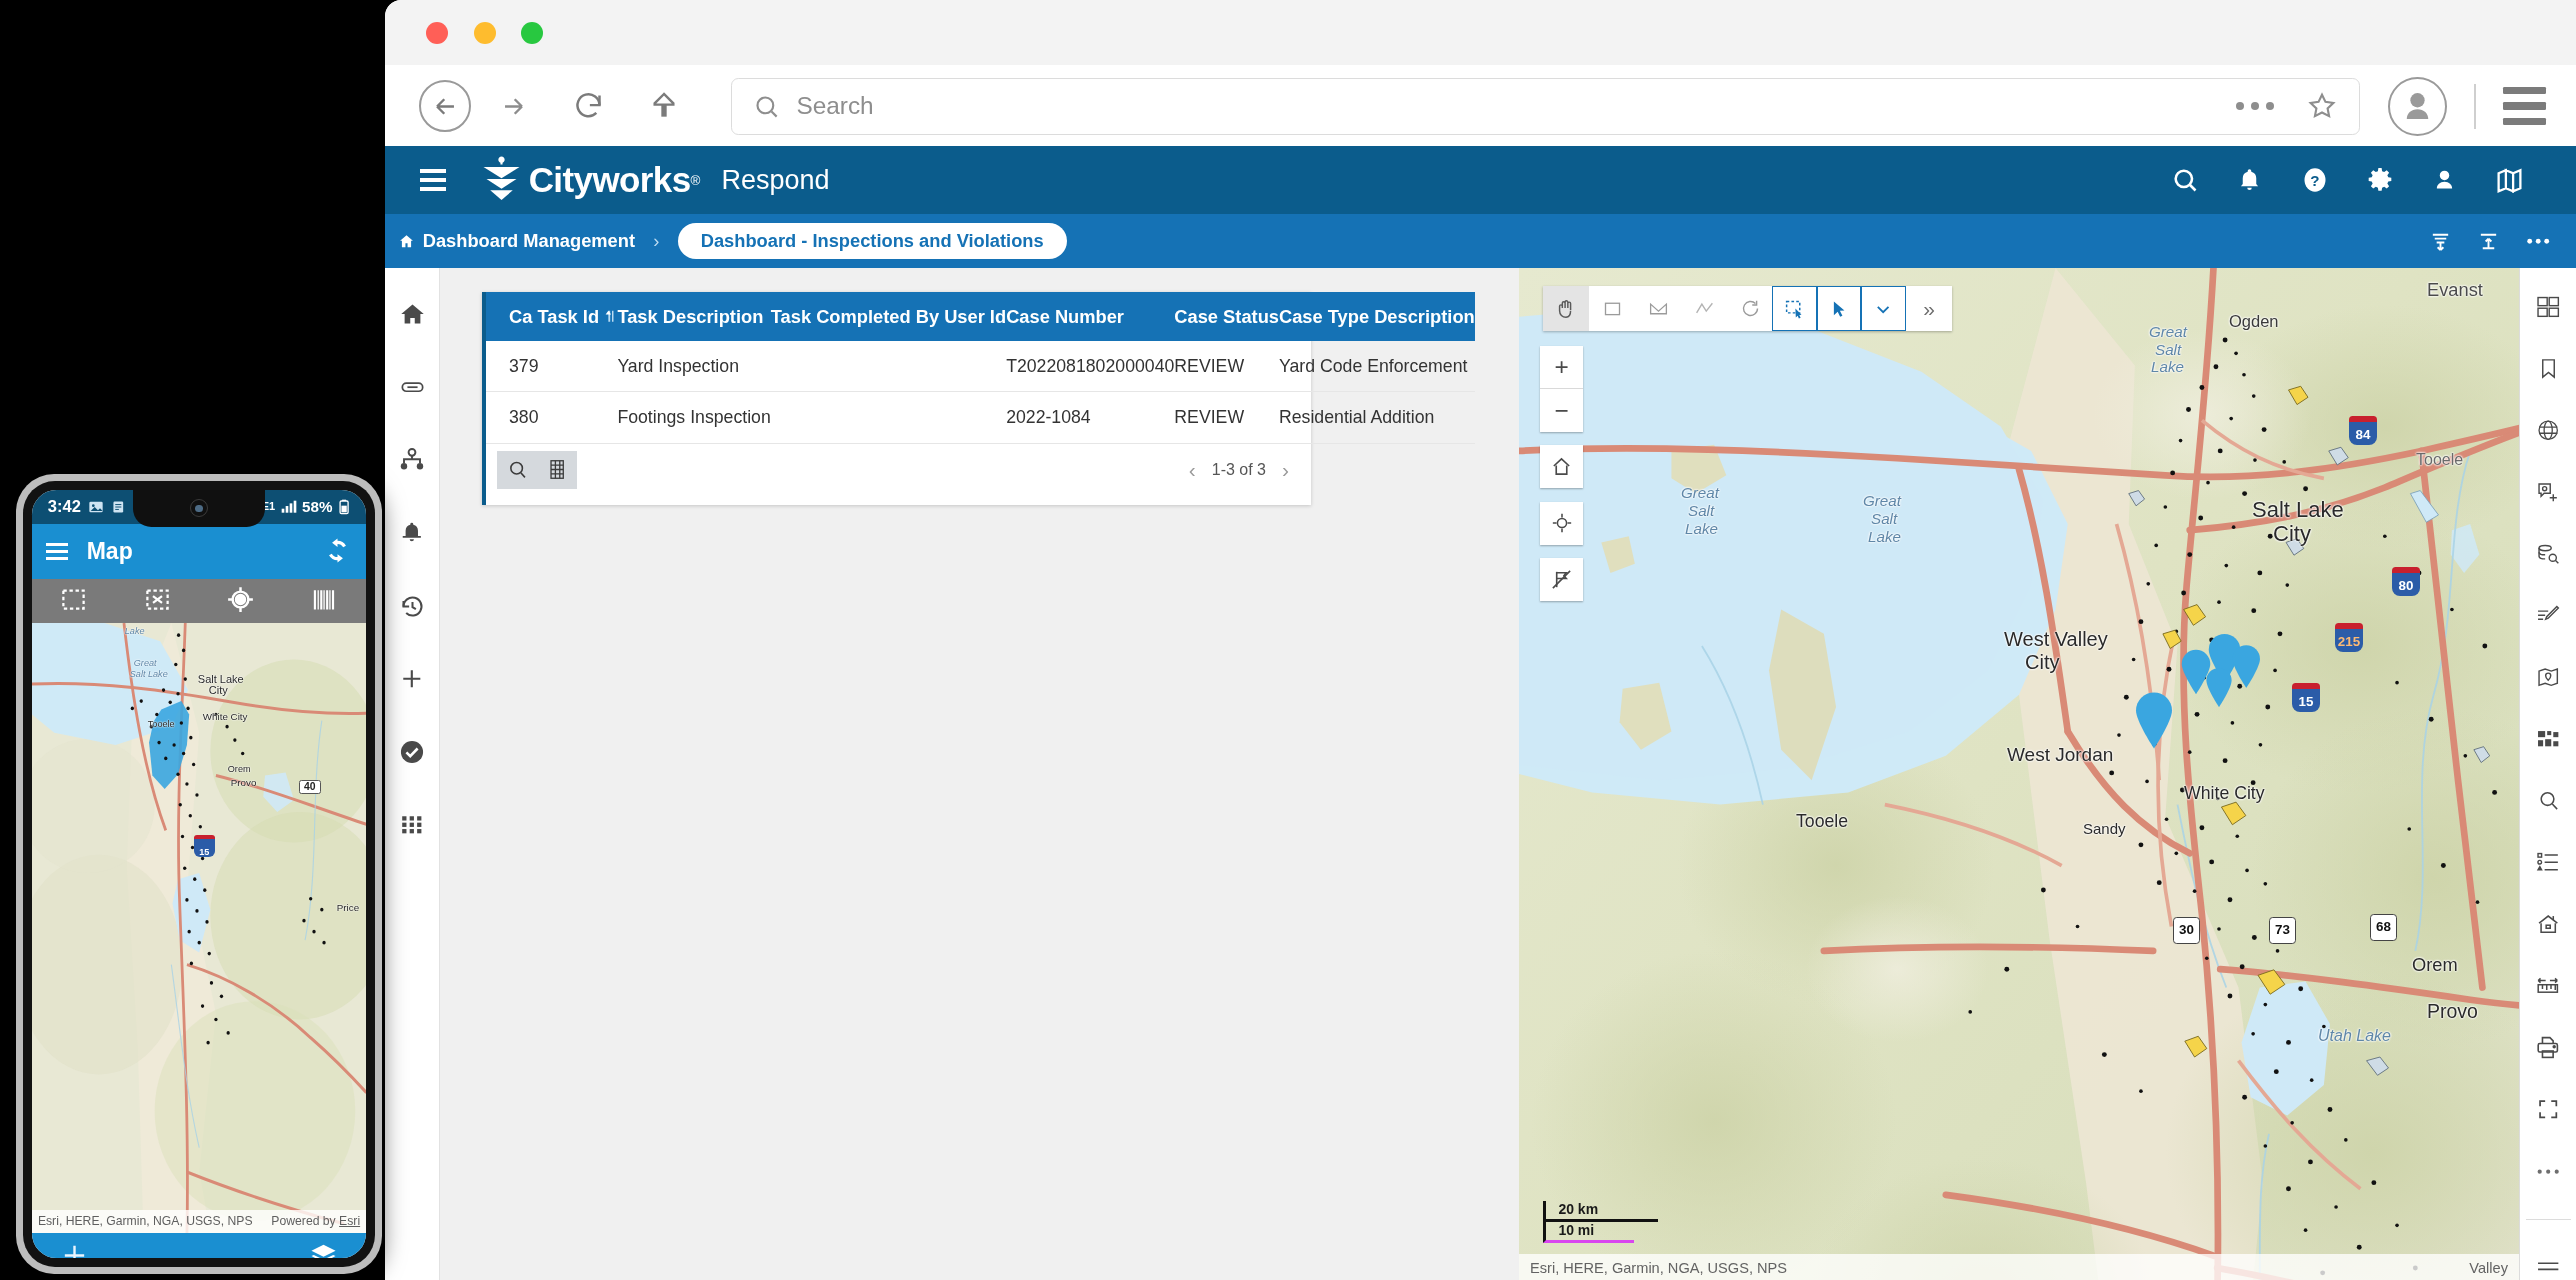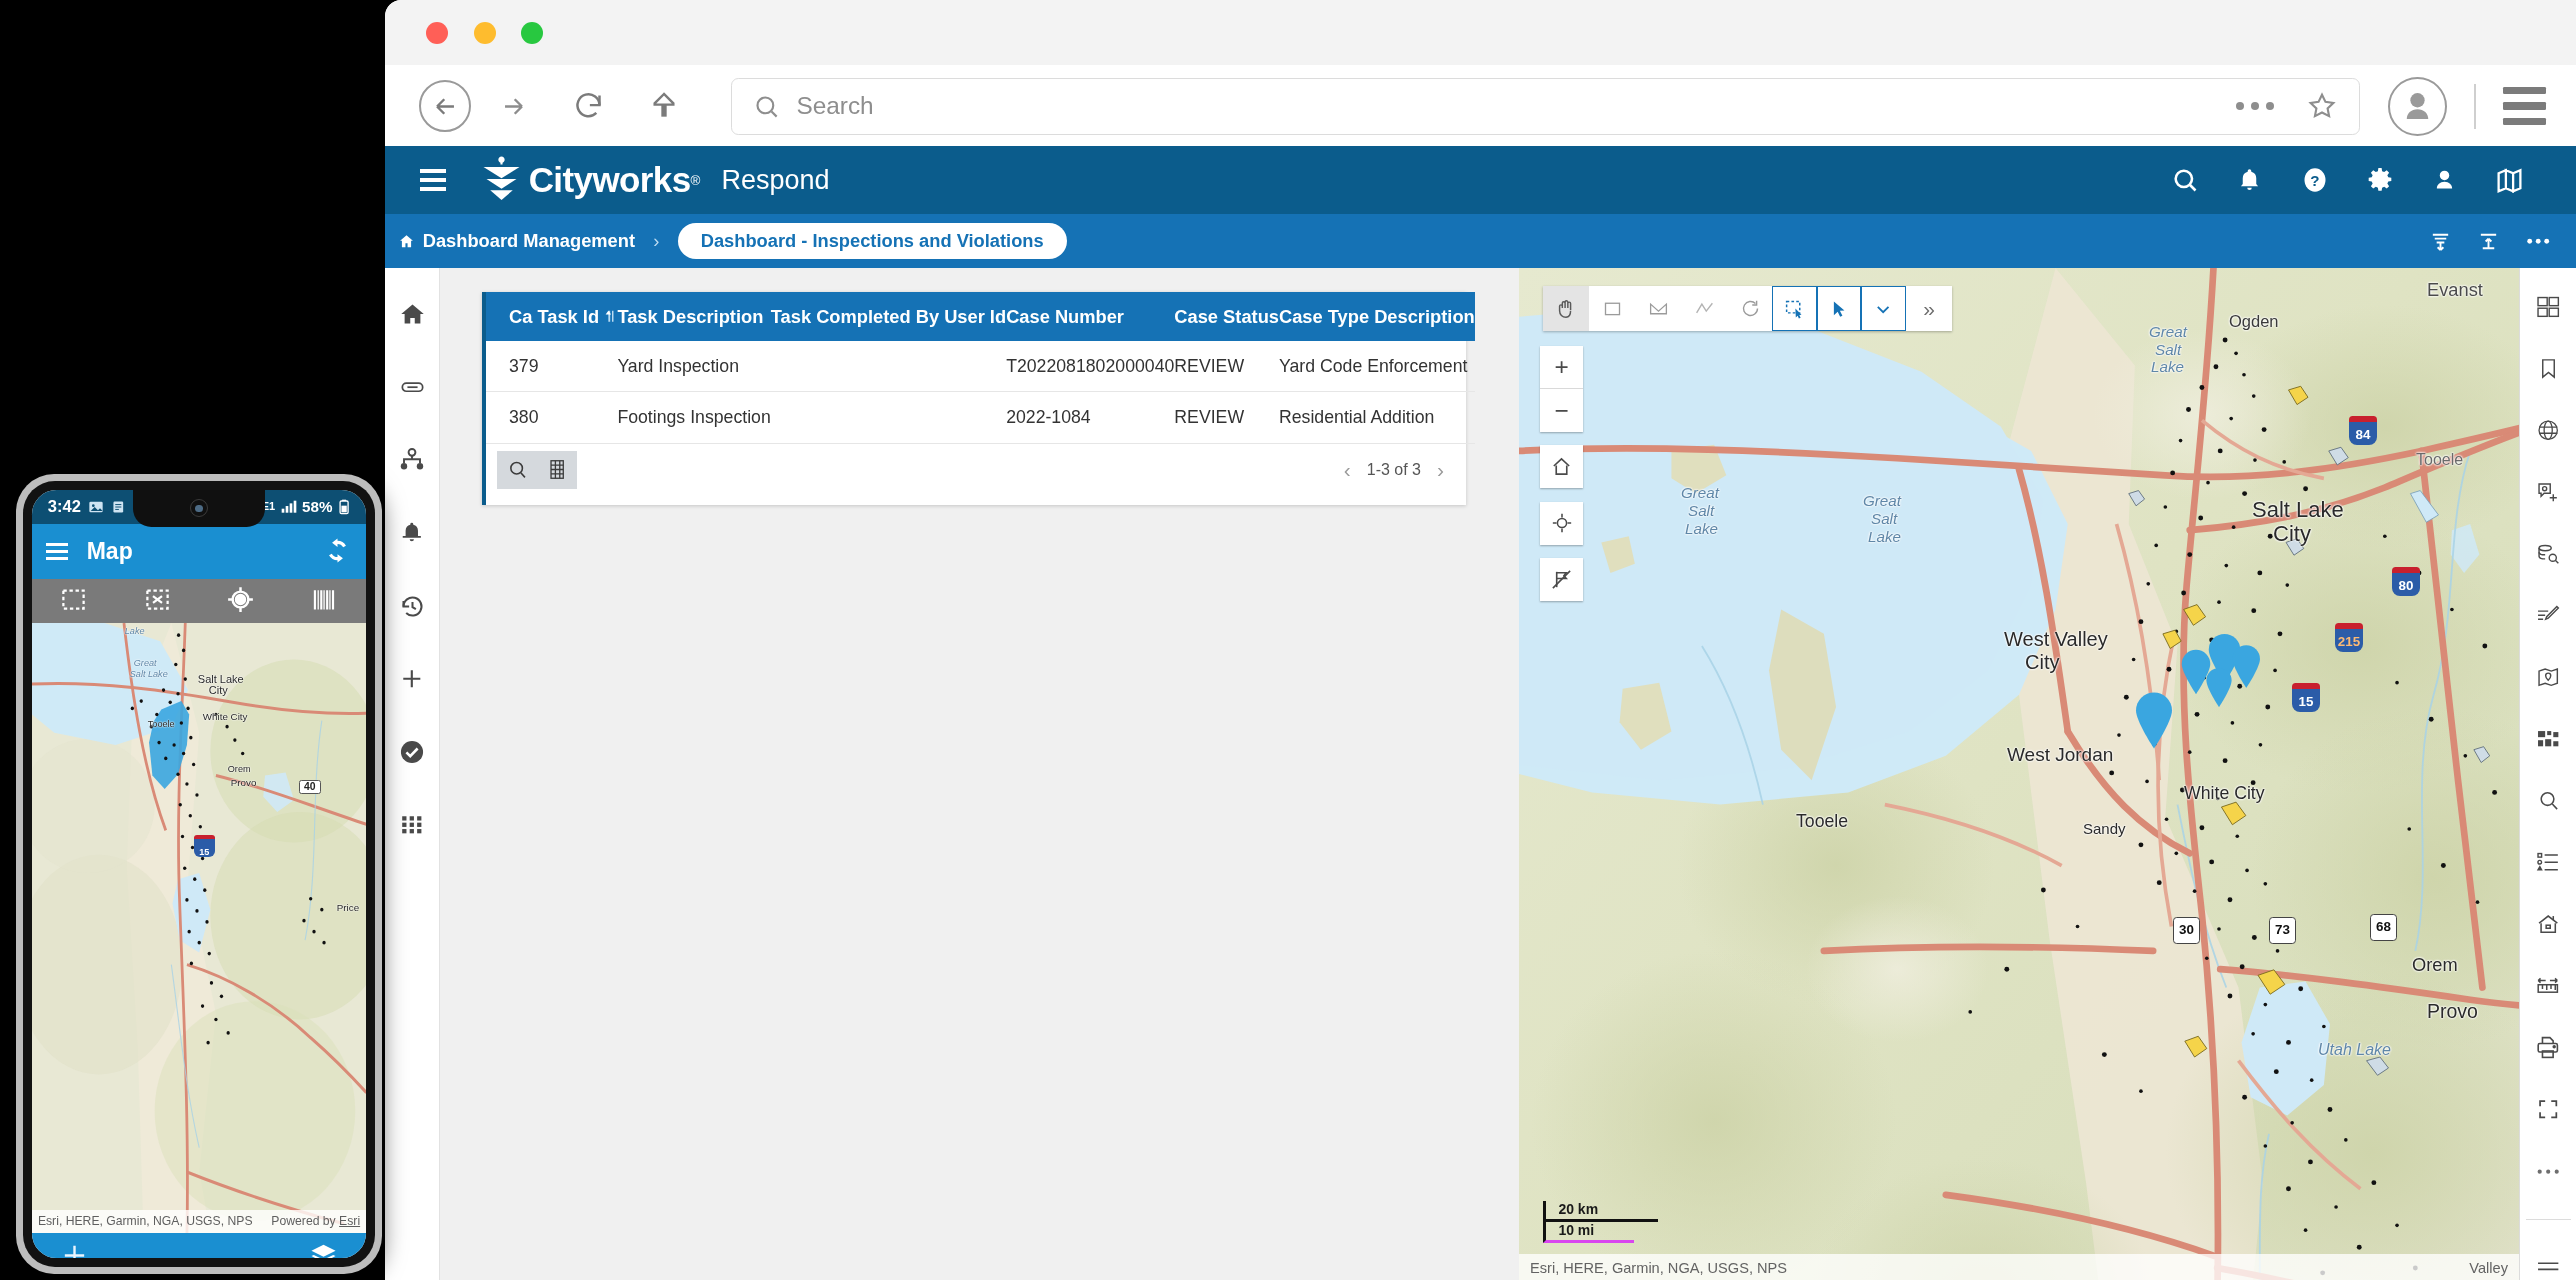--- a/index.html
+++ b/index.html
@@ -83,21 +83,21 @@
   .sidebar {
     width: 55px; background: #fff; border-right: 0.6px solid #e2e2e2;
     display: flex; flex-direction: column; align-items: center; padding-top: 29px; gap: 39px;
     flex: none;
   }
   .sidebar .sb { width: 34px; height: 34px; display: flex; align-items: center; justify-content: center; color: #4a4a4a; }
 
   .content { flex: 1; background: #f0f0f0; position: relative; overflow: hidden; }
 
   .card {
-    position: absolute; left: 42px; top: 24.4px; width: 984px; background: #fff;
+    position: absolute; left: 42px; top: 24.4px; width: 829px; background: #fff;
     border-left: 4.9px solid #0b5c8c; box-shadow: 0 1.2px 3.7px rgba(0,0,0,.18);
   }
   table.grid { width: 100%; border-collapse: collapse; }
   table.grid thead th {
     background: #1572b5; color: #fff; font-size: 18.3px; font-weight: bold;
     text-align: left; padding: 13.4px 0 13.4px 0; white-space: nowrap;
   }
   table.grid thead th .thwrap { display: flex; align-items: center; gap: 6.1px; }
   table.grid tbody td {
     font-size: 17.7px; color: #333; padding: 14.6px 0; border-bottom: 1.2px solid #e6e6e6;
@@ -711,21 +711,21 @@
               <div class="lbl" style="left: 733px; top: 229px; font-size: 22px; color: rgb(42, 42, 42); font-style: normal; text-shadow: rgb(255, 255, 255) 0px 0px 2.4px, rgb(255, 255, 255) 0px 0px 2.4px, rgb(255, 255, 255) 0px 0px 1.8px;">Salt Lake</div>
               <div class="lbl" style="left: 754px; top: 253px; font-size: 22px; color: rgb(42, 42, 42); font-style: normal; text-shadow: rgb(255, 255, 255) 0px 0px 2.4px, rgb(255, 255, 255) 0px 0px 2.4px, rgb(255, 255, 255) 0px 0px 1.8px;">City</div>
               <div class="lbl" style="left: 485px; top: 360px; font-size: 20px; color: rgb(42, 42, 42); font-style: normal; text-shadow: rgb(255, 255, 255) 0px 0px 2.4px, rgb(255, 255, 255) 0px 0px 2.4px, rgb(255, 255, 255) 0px 0px 1.8px;">West Valley</div>
               <div class="lbl" style="left: 506px; top: 383px; font-size: 20px; color: rgb(42, 42, 42); font-style: normal; text-shadow: rgb(255, 255, 255) 0px 0px 2.4px, rgb(255, 255, 255) 0px 0px 2.4px, rgb(255, 255, 255) 0px 0px 1.8px;">City</div>
               <div class="lbl" style="left: 488px; top: 476px; font-size: 19px; color: rgb(42, 42, 42); font-style: normal; text-shadow: rgb(255, 255, 255) 0px 0px 2.4px, rgb(255, 255, 255) 0px 0px 2.4px, rgb(255, 255, 255) 0px 0px 1.8px;">West Jordan</div>
               <div class="lbl" style="left: 665px; top: 515px; font-size: 17.7px; color: rgb(42, 42, 42); font-style: normal; text-shadow: rgb(255, 255, 255) 0px 0px 2.4px, rgb(255, 255, 255) 0px 0px 2.4px, rgb(255, 255, 255) 0px 0px 1.8px;">White City</div>
               <div class="lbl" style="left: 564px; top: 552px; font-size: 15px; color: rgb(42, 42, 42); font-style: normal; text-shadow: rgb(255, 255, 255) 0px 0px 2.4px, rgb(255, 255, 255) 0px 0px 2.4px, rgb(255, 255, 255) 0px 0px 1.8px;">Sandy</div>
               <div class="lbl" style="left: 277px; top: 543px; font-size: 17.7px; color: rgb(42, 42, 42); font-style: normal; text-shadow: rgb(255, 255, 255) 0px 0px 2.4px, rgb(255, 255, 255) 0px 0px 2.4px, rgb(255, 255, 255) 0px 0px 1.8px;">Tooele</div>
               <div class="lbl" style="left: 893px; top: 686px; font-size: 18.3px; color: rgb(42, 42, 42); font-style: normal; text-shadow: rgb(255, 255, 255) 0px 0px 2.4px, rgb(255, 255, 255) 0px 0px 2.4px, rgb(255, 255, 255) 0px 0px 1.8px;">Orem</div>
               <div class="lbl" style="left: 908px; top: 732px; font-size: 19.5px; color: rgb(42, 42, 42); font-style: normal; text-shadow: rgb(255, 255, 255) 0px 0px 2.4px, rgb(255, 255, 255) 0px 0px 2.4px, rgb(255, 255, 255) 0px 0px 1.8px;">Provo</div>
-              <div class="lbl" style="left: 799px; top: 759px; font-size: 16px; color: rgb(95, 135, 168); font-style: italic; text-shadow: rgb(255, 255, 255) 0px 0px 2.4px, rgb(255, 255, 255) 0px 0px 2.4px, rgb(255, 255, 255) 0px 0px 1.8px; margin-top: 14px;">Utah Lake</div>
+              <div class="lbl" style="left: 799px; top: 759px; font-size: 16px; color: rgb(95, 135, 168); font-style: italic; text-shadow: rgb(255, 255, 255) 0px 0px 2.4px, rgb(255, 255, 255) 0px 0px 2.4px, rgb(255, 255, 255) 0px 0px 1.8px;">Utah Lake</div>
             </div>
 
           <div id="map-shields">
               <div class="lbl" style="left: 830px; top: 148px;"><span style="display:inline-block;min-width:28px;height:29px;background:#2b5ca8;border-top:6.7px solid #c8202e;border-radius:3.7px 3.7px 8px 8px;color:#fff;font-size:13.4px;font-weight:bold;text-align:center;line-height:25.6px;padding:0 2.4px;">84</span></div>
               <div class="lbl" style="left: 873px; top: 299px;"><span style="display:inline-block;min-width:28px;height:29px;background:#2b5ca8;border-top:6.7px solid #c8202e;border-radius:3.7px 3.7px 8px 8px;color:#fff;font-size:13.4px;font-weight:bold;text-align:center;line-height:25.6px;padding:0 2.4px;">80</span></div>
               <div class="lbl" style="left: 816px; top: 355px;"><span style="display:inline-block;min-width:28px;height:29px;background:#2b5ca8;border-top:6.7px solid #c8202e;border-radius:3.7px 3.7px 8px 8px;color:#fdba74;font-size:13.4px;font-weight:bold;text-align:center;line-height:25.6px;padding:0 2.4px;">215</span></div>
               <div class="lbl" style="left: 773px; top: 415px;"><span style="display:inline-block;min-width:28px;height:29px;background:#2b5ca8;border-top:6.7px solid #c8202e;border-radius:3.7px 3.7px 8px 8px;color:#fff;font-size:13.4px;font-weight:bold;text-align:center;line-height:25.6px;padding:0 2.4px;">15</span></div>
               <div class="lbl" style="left: 654px; top: 649px;"><span style="display:inline-block;min-width:27px;height:27px;background:#fff;border:1.8px solid #444;border-radius:3.7px;color:#111;font-size:13.4px;font-weight:bold;text-align:center;line-height:24.4px;padding:0 2.4px;">30</span></div>
               <div class="lbl" style="left: 750px; top: 649px;"><span style="display:inline-block;min-width:27px;height:27px;background:#fff;border:1.8px solid #444;border-radius:3.7px;color:#111;font-size:13.4px;font-weight:bold;text-align:center;line-height:24.4px;padding:0 2.4px;">73</span></div>
               <div class="lbl" style="left: 851px; top: 646px;"><span style="display:inline-block;min-width:27px;height:27px;background:#fff;border:1.8px solid #444;border-radius:3.7px;color:#111;font-size:13.4px;font-weight:bold;text-align:center;line-height:24.4px;padding:0 2.4px;">68</span></div>

